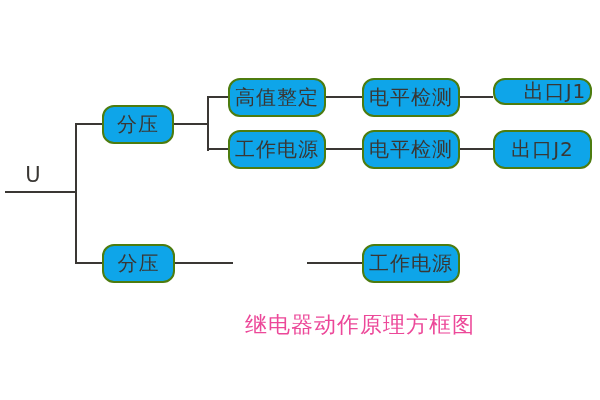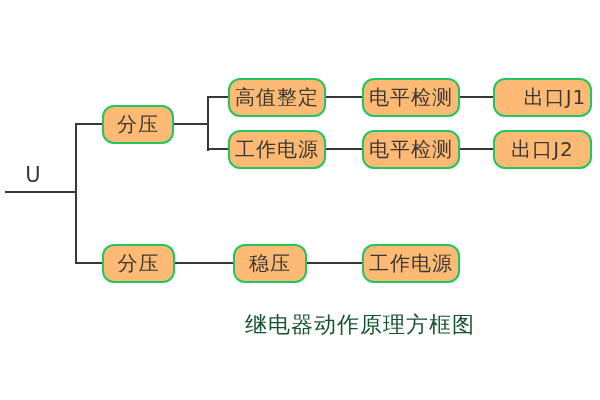--- a/index.html
+++ b/index.html
@@ -10,23 +10,23 @@
     position:relative;
     overflow:hidden;
   }
   .canvas{
     position:absolute;left:0;top:0;width:600px;height:400px;
     background:#ffffff;
   }
   .node{
     position:absolute;
     box-sizing:border-box;
-    border:2px solid #22c55e;
+    border:2px solid #4d7c0f;
     border-radius:12px;
-    background:#fdba74;
+    background:#0ea5e9;
     display:flex;
     align-items:center;
     justify-content:center;
     font-size:20px;
     color:#3a3734;
     letter-spacing:1px;
     white-space:nowrap;
     z-index:2;
   }
   .line{
@@ -39,21 +39,21 @@
     left:20px;top:163px;width:26px;
     text-align:center;
     font-size:21px;
     color:#3a3734;
   }
   .caption{
     position:absolute;
     left:245px;top:310px;
     font-size:22px;
     letter-spacing:1px;
-    color:#14532d;
+    color:#ec4899;
     white-space:nowrap;
   }
 </style>
 </head>
 <body>
 
 <div class="canvas">
 
   <div class="label-u">U</div>
 
@@ -68,23 +68,22 @@
   <div class="line" style="left:326px;top:96px;width:36px;height:2px;"></div>
   <div class="line" style="left:460px;top:96px;width:33px;height:2px;"></div>
   <div class="line" style="left:326px;top:148px;width:36px;height:2px;"></div>
   <div class="line" style="left:460px;top:148px;width:33px;height:2px;"></div>
   <div class="line" style="left:175px;top:262px;width:58px;height:2px;"></div>
   <div class="line" style="left:307px;top:262px;width:55px;height:2px;"></div>
 
   <div class="node" style="left:102px;top:105px;width:72px;height:39px;">分压</div>
   <div class="node" style="left:228px;top:78px;width:98px;height:39px;">高值整定</div>
   <div class="node" style="left:362px;top:78px;width:98px;height:39px;">电平检测</div>
-  <div class="node" style="left:493px;top:78px;width:99px;height:39px;padding-left:25px;">出口J1</div>
+  <div class="node" style="left:493px;top:78px;width:99px;height:27px;padding-left:25px;">出口J1</div>
   <div class="node" style="left:228px;top:130px;width:98px;height:39px;">工作电源</div>
   <div class="node" style="left:362px;top:130px;width:98px;height:39px;">电平检测</div>
   <div class="node" style="left:493px;top:130px;width:99px;height:39px;">出口J2</div>
   <div class="node" style="left:102px;top:244px;width:73px;height:39px;">分压</div>
-  <div class="node" style="left:233px;top:244px;width:74px;height:39px;">稳压</div>
   <div class="node" style="left:362px;top:244px;width:98px;height:39px;font-family:Liberation Mono, monospace;">工作电源</div>
 
   <div class="caption">继电器动作原理方框图</div>
 
 </div>
 
 </body></html>

